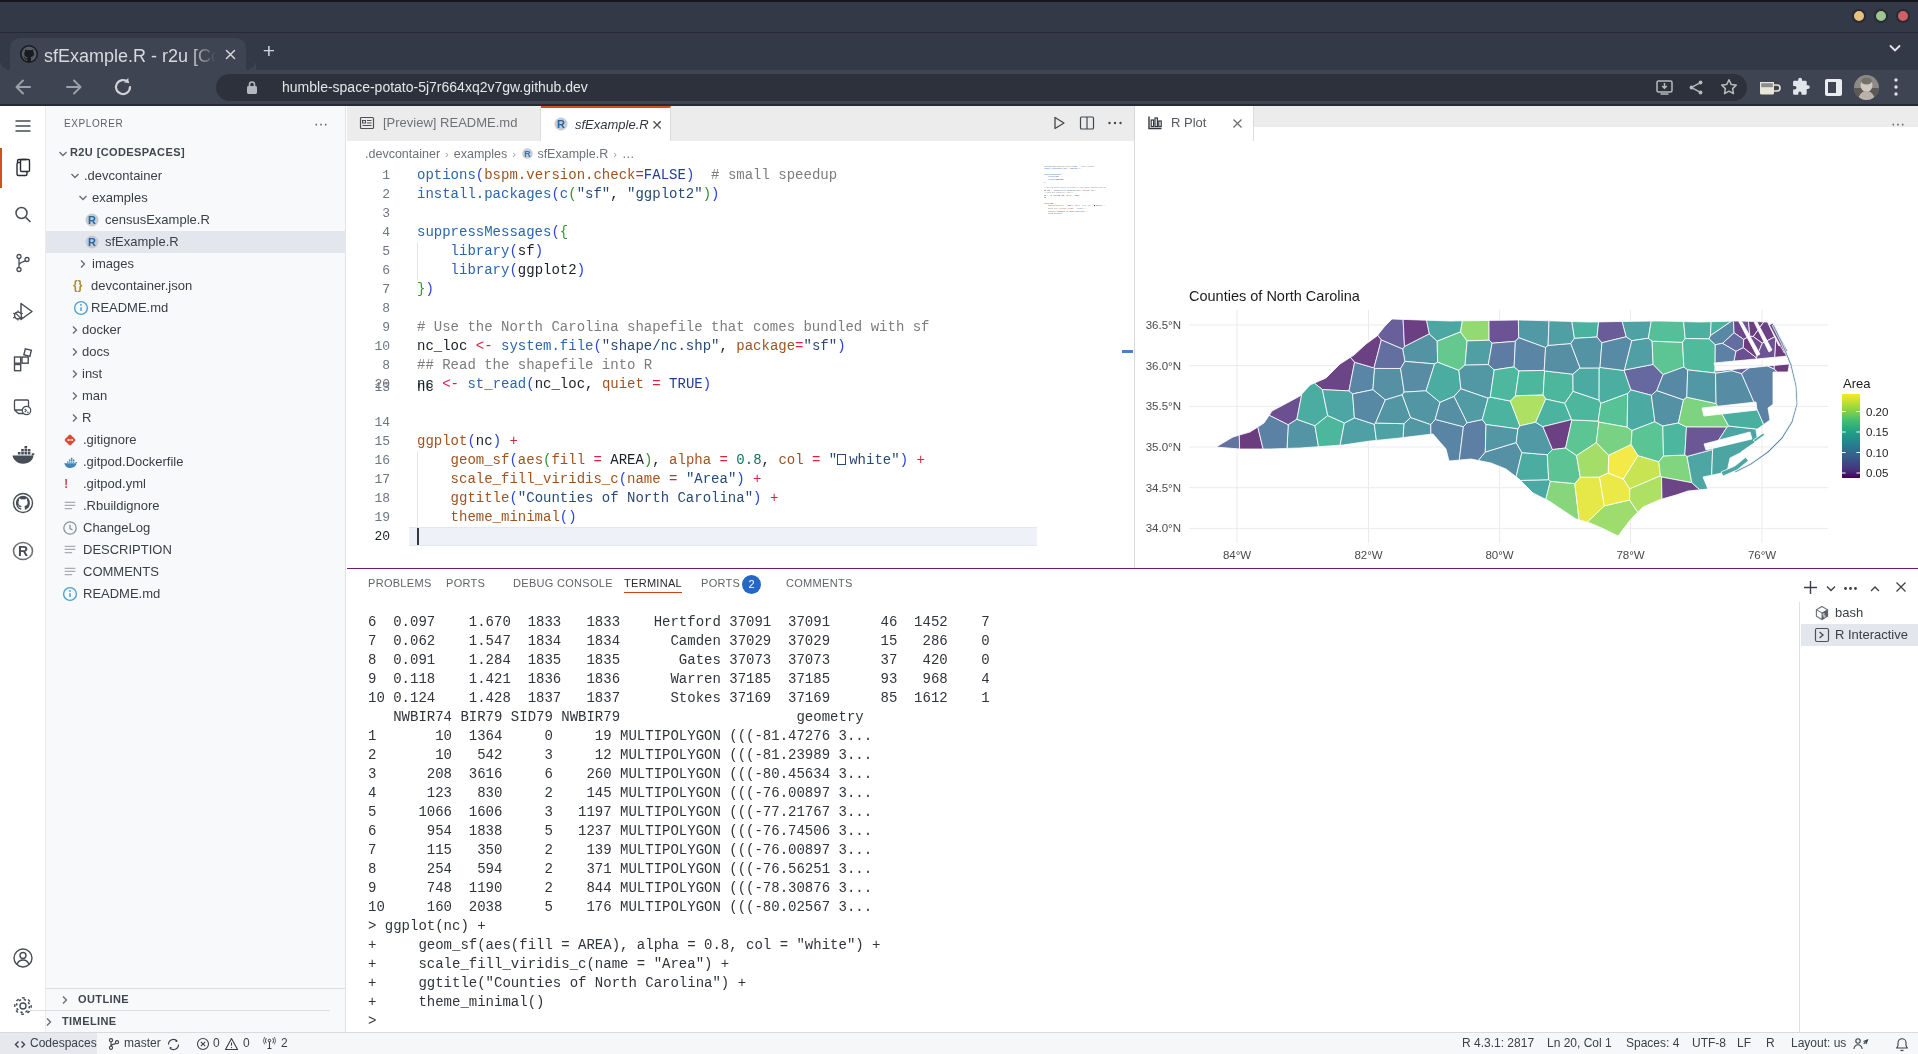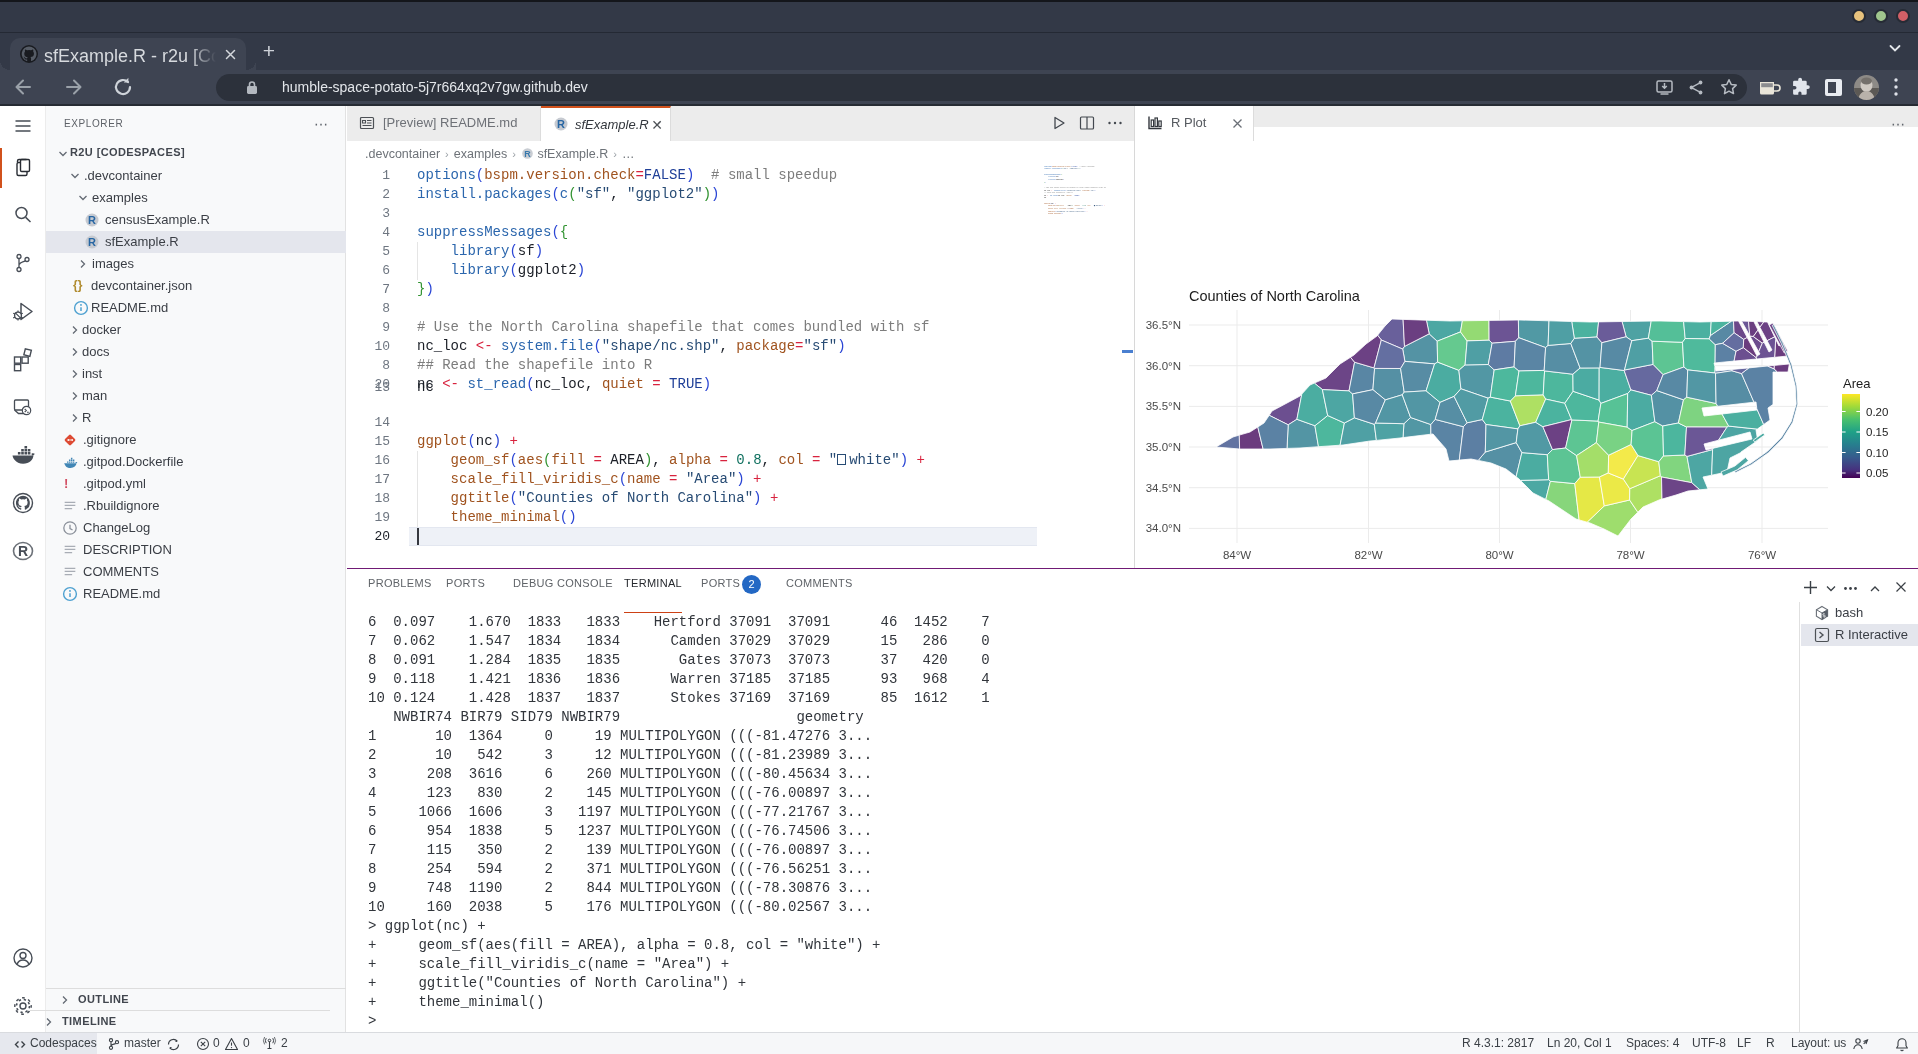--- a/index.html
+++ b/index.html
@@ -69,21 +69,21 @@
 #ovr-cursor{position:absolute;left:775px;top:244px;width:11px;height:3px;background:#4a7fd0}
 
 #plot{position:absolute;left:1135px;top:106px;width:783px;height:462px;background:#fff}
 #ptabs{position:absolute;left:0;top:0;width:783px;height:21px;background:#ececec}
 #ptab1{position:absolute;left:0;top:0;width:119px;height:35px;background:#fff;border-right:1px solid #dcdcdc;color:#55595f;font-size:13px}
 #pdots{position:absolute;right:12px;top:10px;color:#60656c;font-size:14px;letter-spacing:1px}
 #plot-sep{position:absolute;left:1134px;top:106px;width:1px;height:462px;background:#d8d8d8}
 
 #panel{position:absolute;left:347px;top:568px;width:1571px;height:464px;background:#fff;border-top:1px solid #701a75}
 .ptab{position:absolute;top:8px;font-size:11px;letter-spacing:.3px;color:#5f6368}
-.ptab.act{color:#26292e;border-bottom:1px solid #cd4115;padding-bottom:23px}
+.ptab.act{color:#26292e;border-bottom:1px solid #cd4115;padding-bottom:3px}
 #pbadge{position:absolute;left:395px;top:6px;width:19px;height:19px;border-radius:50%;background:#2368c4;color:#fff;font-size:11px;text-align:center;line-height:19px}
 #term{position:absolute;left:21px;top:44px;font-family:"Liberation Mono",monospace;font-size:14px;line-height:19px;color:#31353b;white-space:pre}
 #panel-acts{position:absolute;left:0;top:8px;width:1571px;height:22px;color:#4f545b}
 #termlist{position:absolute;left:1452px;top:33px;width:119px;height:431px;border-left:1px solid #e0e0e0}
 .tlrow{position:absolute;left:1px;width:118px;height:22px;font-size:13px;color:#3a3e45}
 
 #statusbar{position:absolute;left:0;top:1032px;width:1918px;height:22px;background:#f6f7f9;border-top:1px solid #d9dbdf;font-size:12px;color:#3b4046}
 #statusbar .it{position:absolute;top:3px;white-space:nowrap}
 #sb-remote{position:absolute;left:0;top:0;width:97px;height:21px;background:#e6e8ee}
 </style></head>

